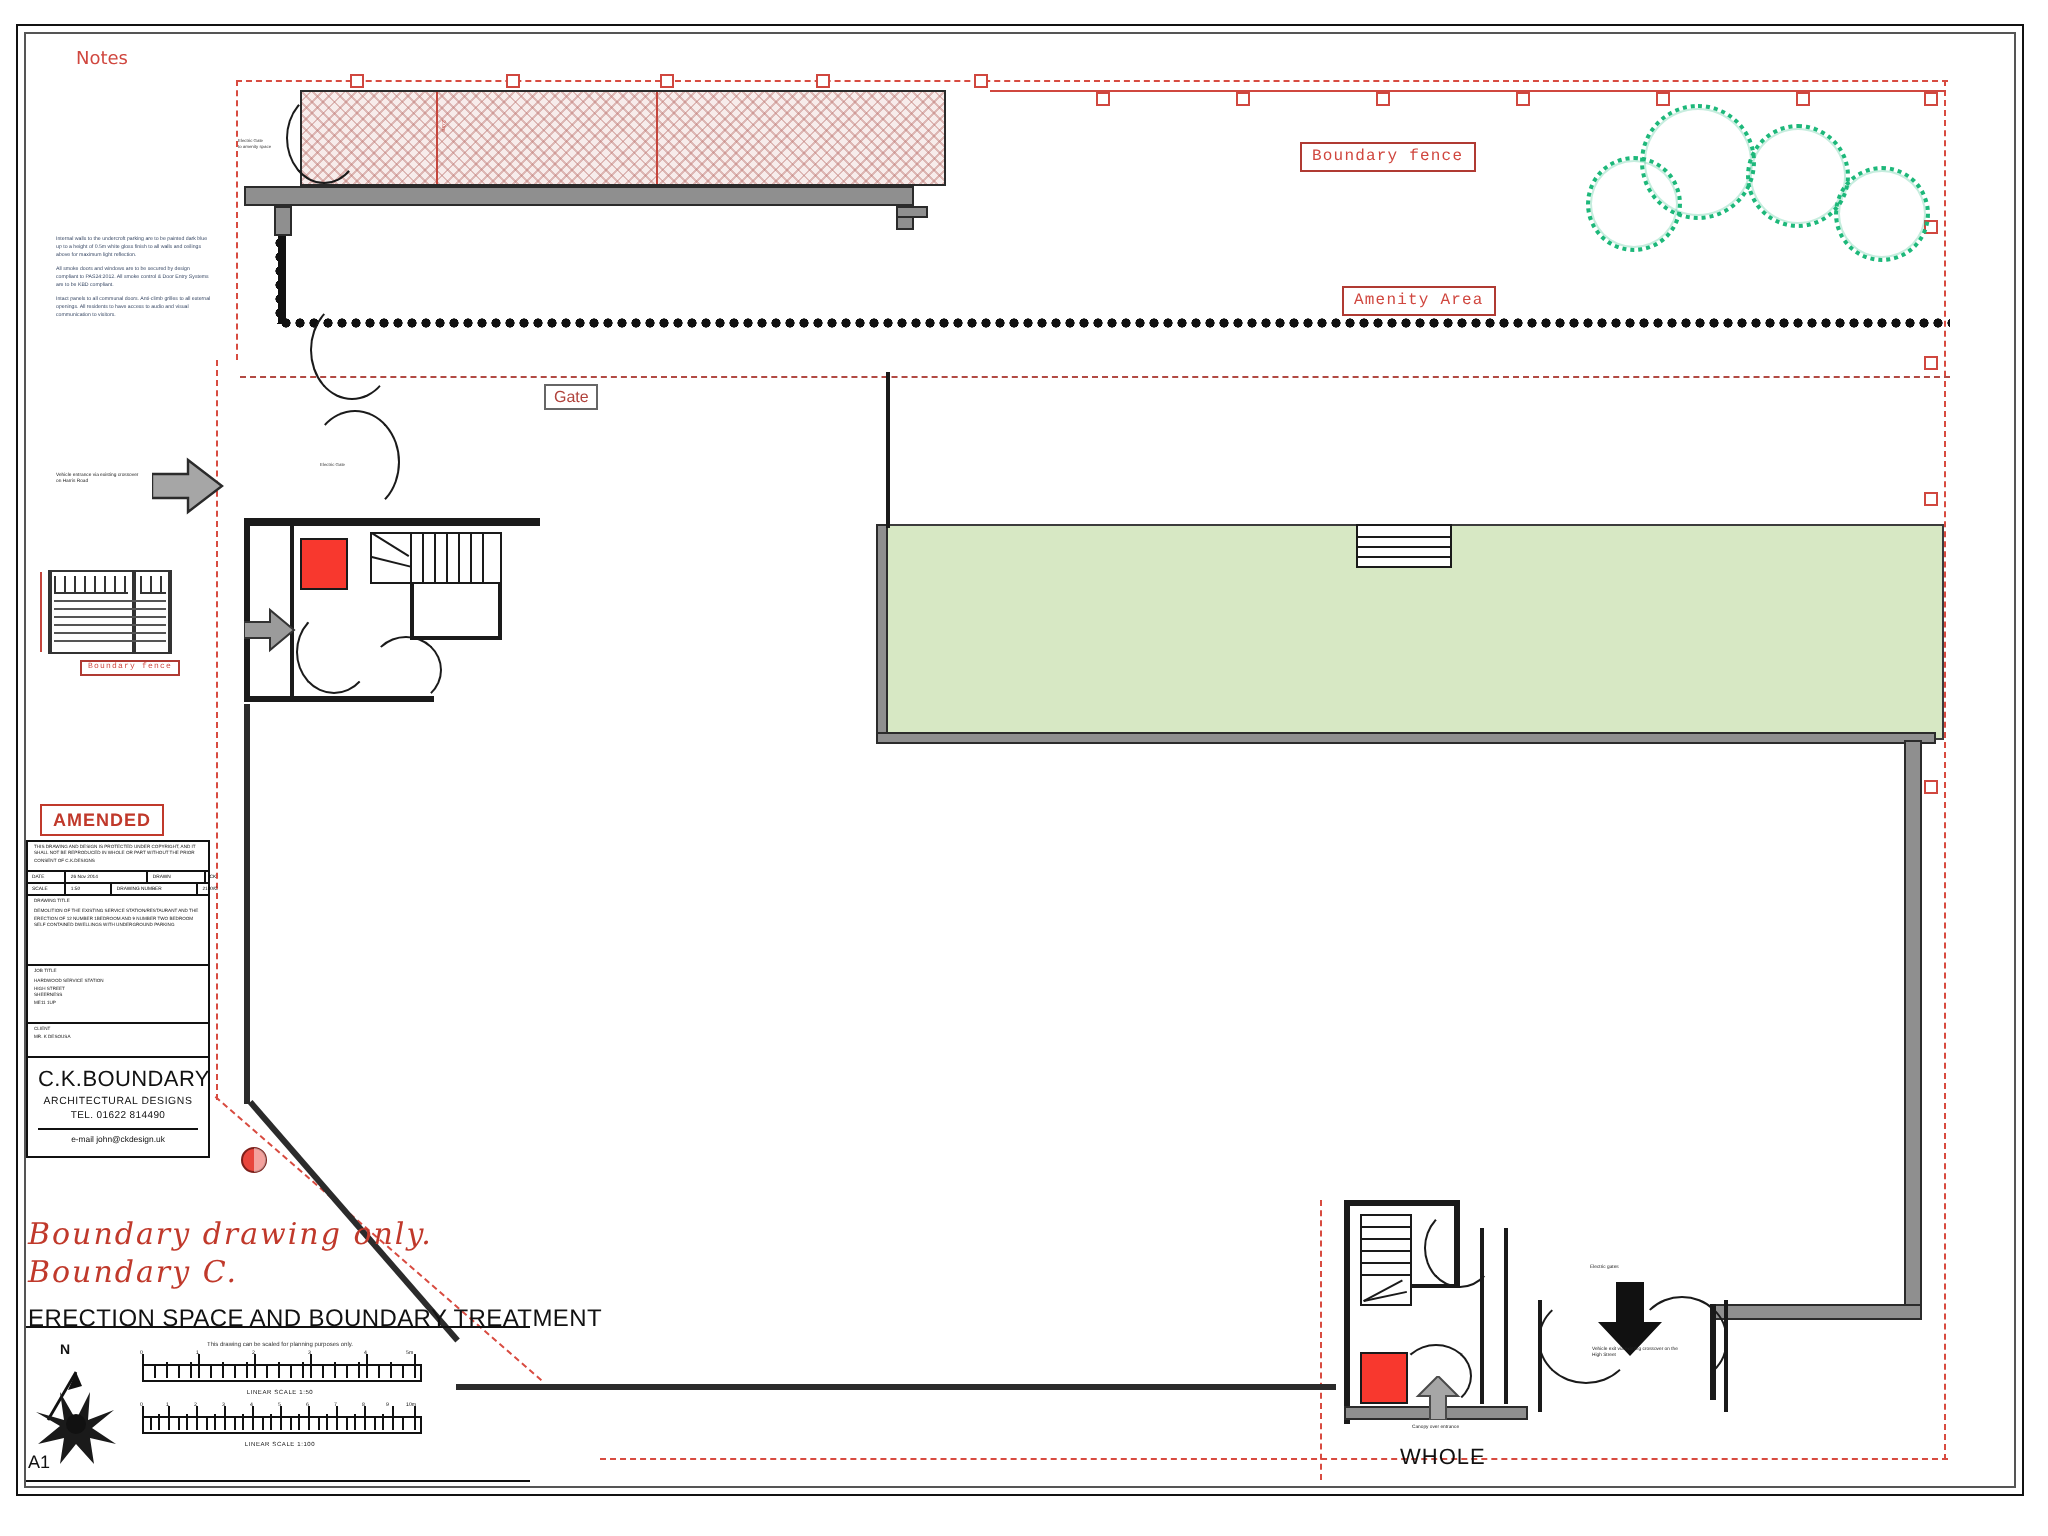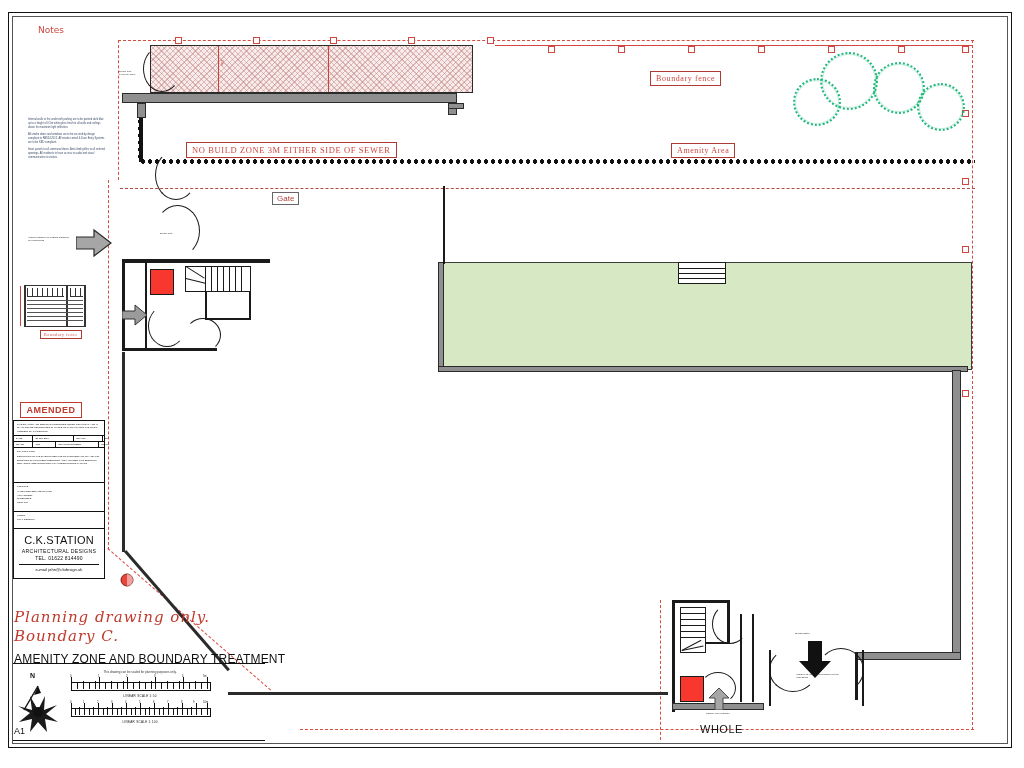--- a/index.html
+++ b/index.html
@@ -8,21 +8,21 @@
   #sheet{position:relative;width:1024px;height:540px;background:#fff;padding-left:40px;}
 
   
   .frame-outer{position:absolute;left:8px;top:12px;width:1004px;height:736px;
                border:1px solid #111;box-sizing:border-box;}
   .frame-inner{position:absolute;left:12px;top:16px;width:996px;height:728px;
                border:1px solid #555;box-sizing:border-box;}
   .lbl-red{position:absolute;border:1px solid #b03a33;background:#fff;
            color:#d0473f;font-size:8px;letter-spacing:.6px;
            padding:2px 5px;white-space:nowrap;
-           font-family:Liberation Serif, serif;}
+           font-family:Liberation Mono, monospace;}
   .lbl-black{position:absolute;border:1px solid #444;background:#fff;
              color:#333;font-size:8px;padding:1px 4px;white-space:nowrap;}
   .tiny{font-size:2.6px;line-height:1.45;color:#3a4a66;
         font-family:"Liberation Sans",sans-serif;}
   .tiny2{font-size:2.2px;line-height:1.4;color:#333;}
   .microtxt{font-size:2.4px;line-height:1.35;color:#222;}
 
   
   .bnd{position:absolute;border-style:dashed;border-color:#d84b40;border-width:0;}
   .bnd-h{border-top-width:1px;}
@@ -186,21 +186,20 @@
 
   <div class="dimline" style="left:218px;top:46px;width:1px;height:46px;"></div>
   <div class="dimline" style="left:328px;top:46px;width:1px;height:46px;"></div>
   <div class="dimtxt" style="left:220px;top:60px;writing-mode:vertical-rl;">2.0m</div>
 
   <div class="line" style="left:139px;top:118px;width:4px;height:44px;background:#111;"></div>
   <div class="sewer-line" style="left:137px;top:118px;width:7px;height:44px;"></div>
   <div class="sewer-line" style="left:140px;top:158px;width:835px;height:7px;"></div>
   <div class="sewer-dash" style="left:120px;top:188px;width:855px;"></div>
 
-  <div class="lbl-red" style="left:186px;top:142px;font-size:8.5px;">NO BUILD ZONE 3M EITHER SIDE OF SEWER</div>
   <div class="lbl-black" style="left:272px;top:192px;color:#b0433c;border-color:#666;">Gate</div>
 
   <div class="arc" style="left:155px;top:150px;width:42px;height:50px;"></div>
   <div class="arc2" style="left:155px;top:205px;width:45px;height:52px;"></div>
   <div class="tiny2" style="position:absolute;left:160px;top:232px;width:30px;">Electric Gate</div>
 
   <div class="lbl-red" style="left:650px;top:71px;">Boundary fence</div>
   <div class="lbl-red" style="left:671px;top:143px;">Amenity Area</div>
   <div class="lbl-red" style="left:671px;top:318px;">Amenity Area</div>
 
@@ -350,37 +349,37 @@
 HIGH STREET
 SHEERNESS
 ME11 1UP</div>
     </div>
     <div class="tb-sec" style="min-height:12px;">
       <div class="tb-head">CLIENT</div>
       <div class="tb-head" style="margin-top:2px;">MR. K DESOUSA</div>
     </div>
     <div class="tb-sec">
       <div id="ckd">
-        <div class="nm">C.K.STATION</div>
+        <div class="nm">C.K.BOUNDARY</div>
         <div class="sub">ARCHITECTURAL DESIGNS</div>
         <div class="tel">TEL. 01622 814490</div>
         <div class="mail">e-mail   john@ckdesign.uk</div>
       </div>
     </div>
   </div>
 
   <svg width="14" height="14" style="position:absolute;left:120px;top:573px;">
     <circle cx="7" cy="7" r="6" fill="#e8453c" stroke="#7d1f1a" stroke-width="1"></circle>
     <path d="M7 1 A6 6 0 0 1 7 13 Z" fill="#fff" opacity=".5"></path>
   </svg>
 
   <div id="planning">
-    <div class="p1">Planning drawing only.</div>
+    <div class="p1">Boundary drawing only.</div>
     <div class="p1">Boundary C.</div>
-    <div class="p2">AMENITY ZONE AND BOUNDARY TREATMENT</div>
+    <div class="p2">ERECTION SPACE AND BOUNDARY TREATMENT</div>
   </div>
 
   <div id="compass">
     <div class="nlet">N</div>
     <svg width="52" height="62" style="position:absolute;left:0;top:4px;">
       <line x1="12" y1="34" x2="26" y2="10" stroke="#111" stroke-width="1.4"></line>
       <polygon points="26,10 22,19 29,17" fill="#111"></polygon>
       <polygon points="26,34 33,20 32,34 45,29 34,38 46,46 33,43 35,56 26,46 18,56 20,43 7,46 18,37 6,30 20,34 18,20" fill="#1a1a1a"></polygon>
       <circle cx="26" cy="36" r="5" fill="#111"></circle>
     </svg>

